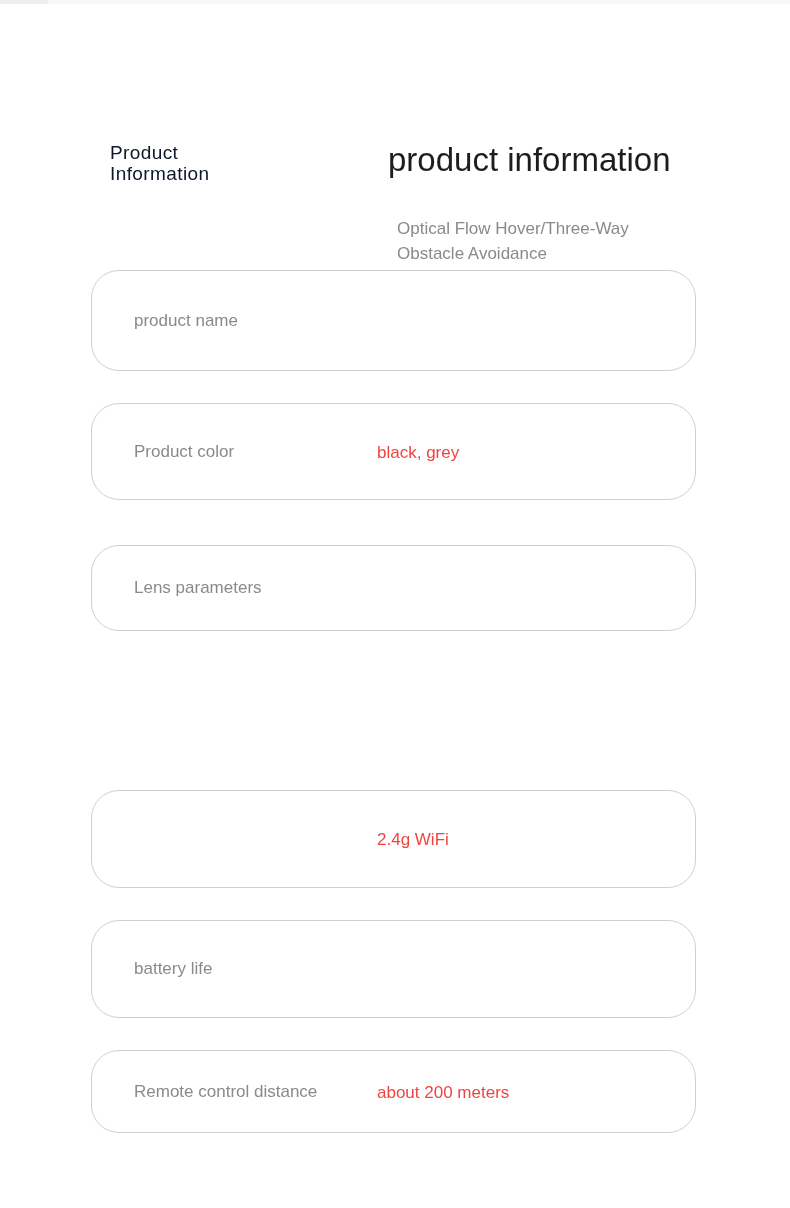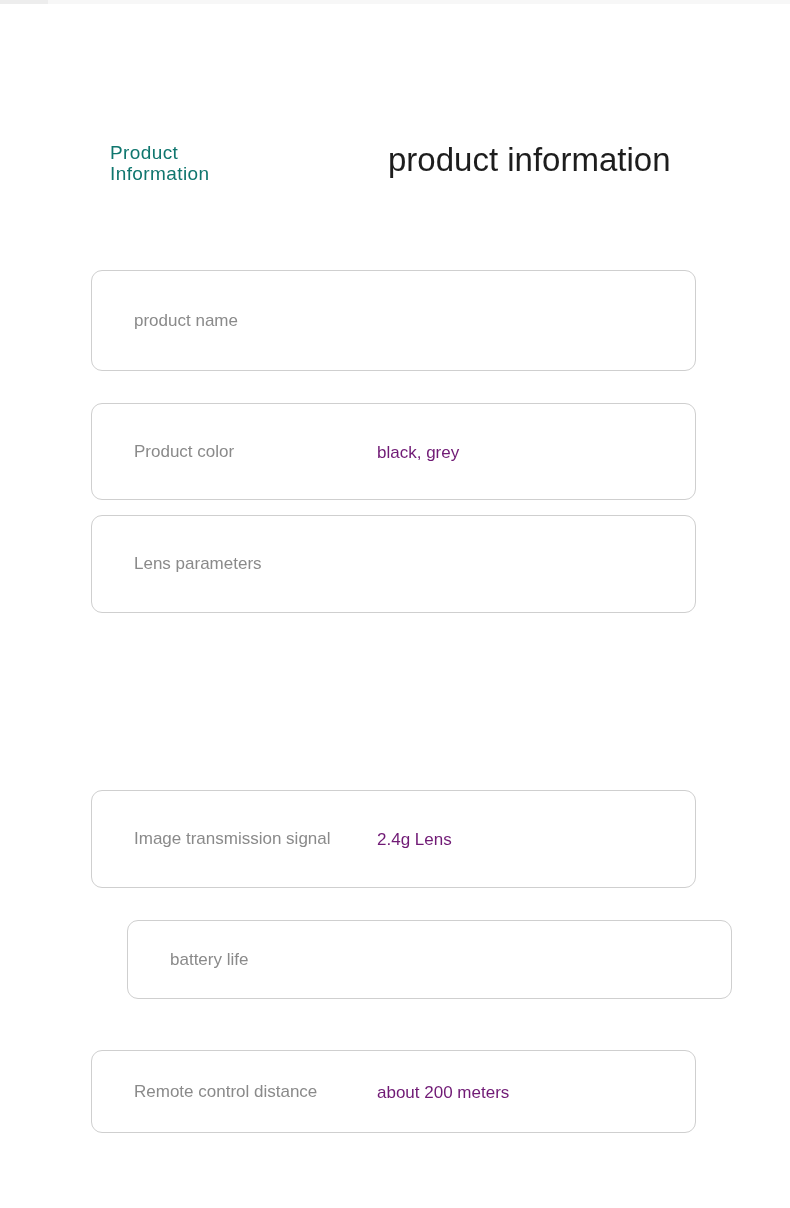--- a/index.html
+++ b/index.html
@@ -16,96 +16,97 @@
     background:#f7f7f7;
   }
   .top-strip-mark{
     position:absolute;left:0;top:0;width:48px;height:4px;
     background:#ededed;
   }
   .brand{
     position:absolute;left:110px;top:142px;
     font-size:19px;line-height:21px;
     letter-spacing:0.4px;
-    color:#0f766e;
+    color:#0f172a;
     white-space:pre-line;
   }
   .main-title{
     position:absolute;left:388px;top:140px;
     font-size:33px;line-height:40px;
     color:#1d1d1d;
   }
   .subtitle{
     position:absolute;left:397px;top:216px;
     width:300px;
     font-size:17px;line-height:25px;
     color:#8a8a8a;
     white-space:pre-line;
   }
   .card{
     position:absolute;left:91px;width:605px;
     box-sizing:border-box;
     border:1.5px solid #cfcfcf;
-    border-radius:11px;
+    border-radius:28px;
     background:#ffffff;
   }
   .card-label{
     position:absolute;left:42px;top:50%;
     transform:translateY(-50%);
     font-size:17px;color:#8a8a8a;
     white-space:nowrap;
   }
   .card-value{
     position:absolute;left:285px;top:50%;
     transform:translateY(-50%);
     width:312px;
     font-size:17px;line-height:25px;
-    color:#701a75;
+    color:#ef4444;
   }
   .c1{top:270px;height:101px;}
   .c2{top:403px;height:97px;}
-  .c3{top:515px;height:98px;}
+  .c3{top:545px;height:86px;}
   .c4{top:660px;height:100px;}
   .c5{top:790px;height:98px;}
-  .c6{top:920px;height:79px;margin-left:36px;}
+  .c6{top:920px;height:98px;}
   .c7{top:1050px;height:83px;}
 </style>
 </head>
 <body>
 
 <div class="page">
 
   <div class="top-strip">
     <div class="top-strip-mark"></div>
   </div>
 
   <div class="brand">Product
 Information</div>
 
   <h1 class="main-title" style="margin:0;font-weight:400;">product information</h1>
 
+  <div class="subtitle">Optical Flow Hover/Three-Way
+Obstacle Avoidance</div>
 
   <div class="card c1">
     <span class="card-label">product name</span>
     <span class="card-value"></span>
   </div>
 
   <div class="card c2">
     <span class="card-label">Product color</span>
     <span class="card-value">black, grey</span>
   </div>
 
   <div class="card c3">
     <span class="card-label">Lens parameters</span>
   </div>
 
 
   <div class="card c5">
-    <span class="card-label">Image transmission signal</span>
-    <span class="card-value">2.4g Lens</span>
+    <span class="card-value">2.4g WiFi</span>
   </div>
 
   <div class="card c6">
     <span class="card-label">battery life</span>
   </div>
 
   <div class="card c7">
     <span class="card-label">Remote control distance</span>
     <span class="card-value">about 200 meters</span>
   </div>

